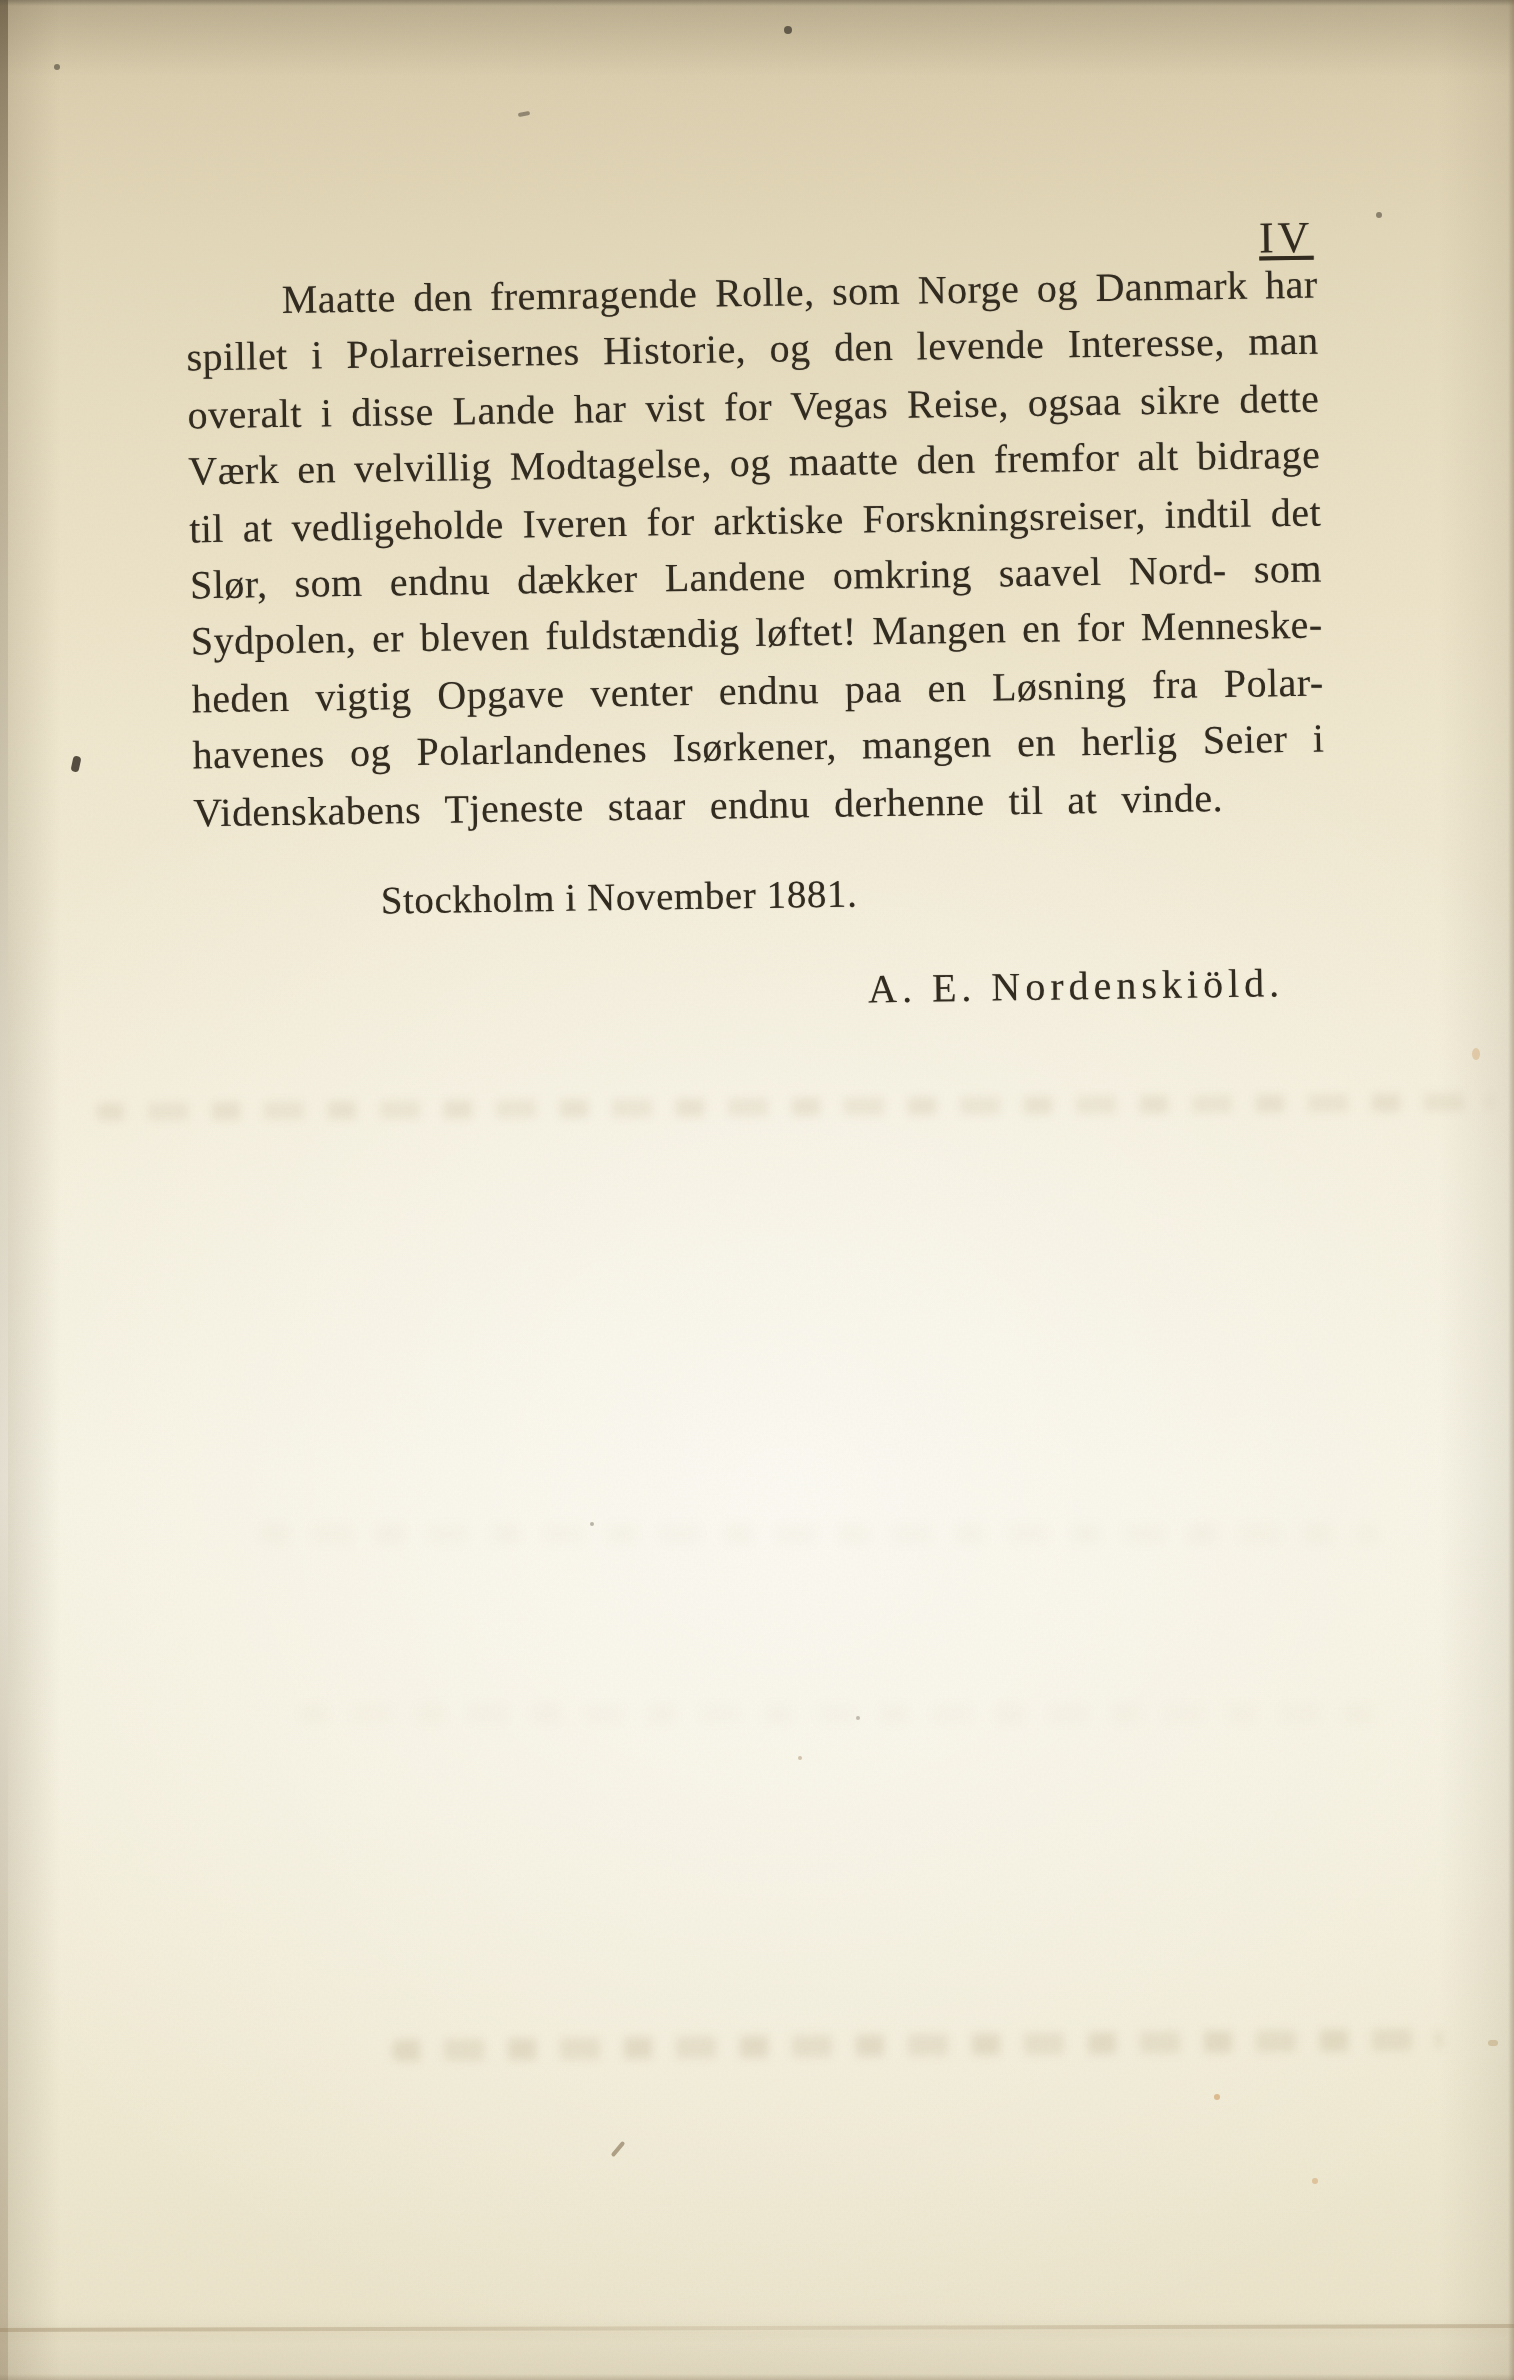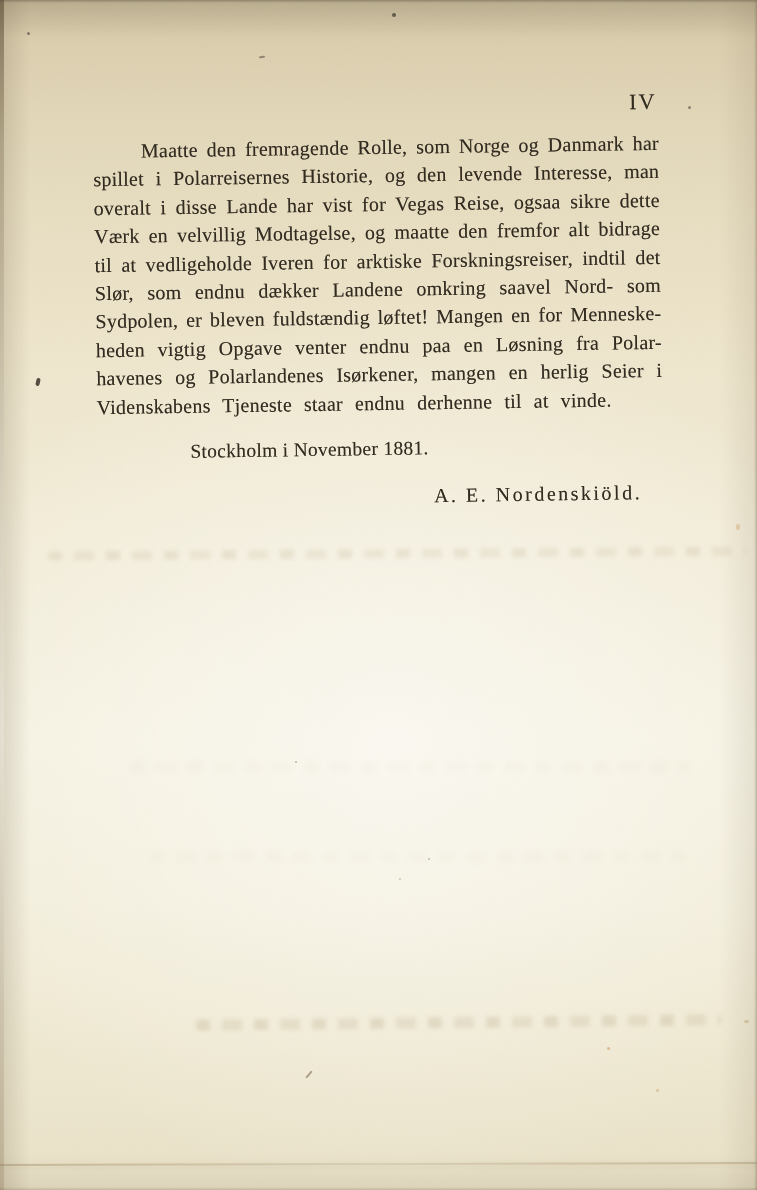--- a/index.html
+++ b/index.html
@@ -79,22 +79,22 @@
   
   .content {
     position: absolute; inset: 0;
     transform: rotate(-0.85deg);
     transform-origin: 378px 290px;
     color: var(--ink, #322b20);
     text-shadow: 0 0 0.5px rgba(46,40,30,.45);
   }
 
   .pagenum {
-    position: absolute; left: 632px; top: 93px;
-    font-size: 22px; letter-spacing: 2px;
+    position: absolute; left: 632px; top: 110px;
+    font-size: 22px; letter-spacing: 2px; text-decoration: underline;
   }
 
   .paragraph {
     position: absolute; left: 95px; top: 133px; width: 566px;
     font-size: 20px; line-height: 28.4px; letter-spacing: 0.012em;
   }
   .pline { text-align: justify; text-align-last: justify; word-spacing: 0.06em; }
   .pline:first-child { text-indent: 48px; }
   .pline:last-child { text-align-last: left; word-spacing: 0.34em; }
 

